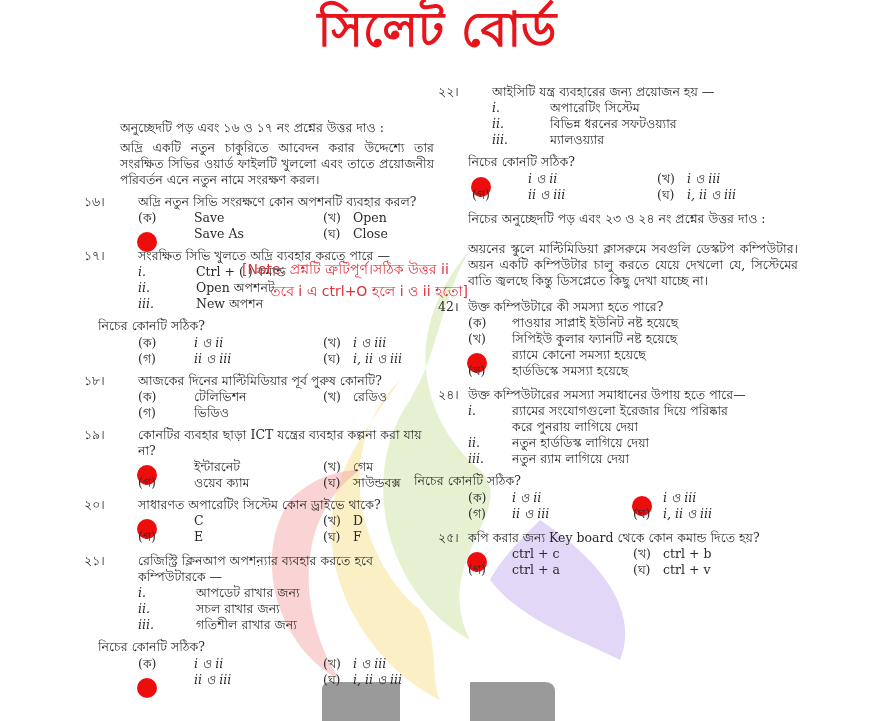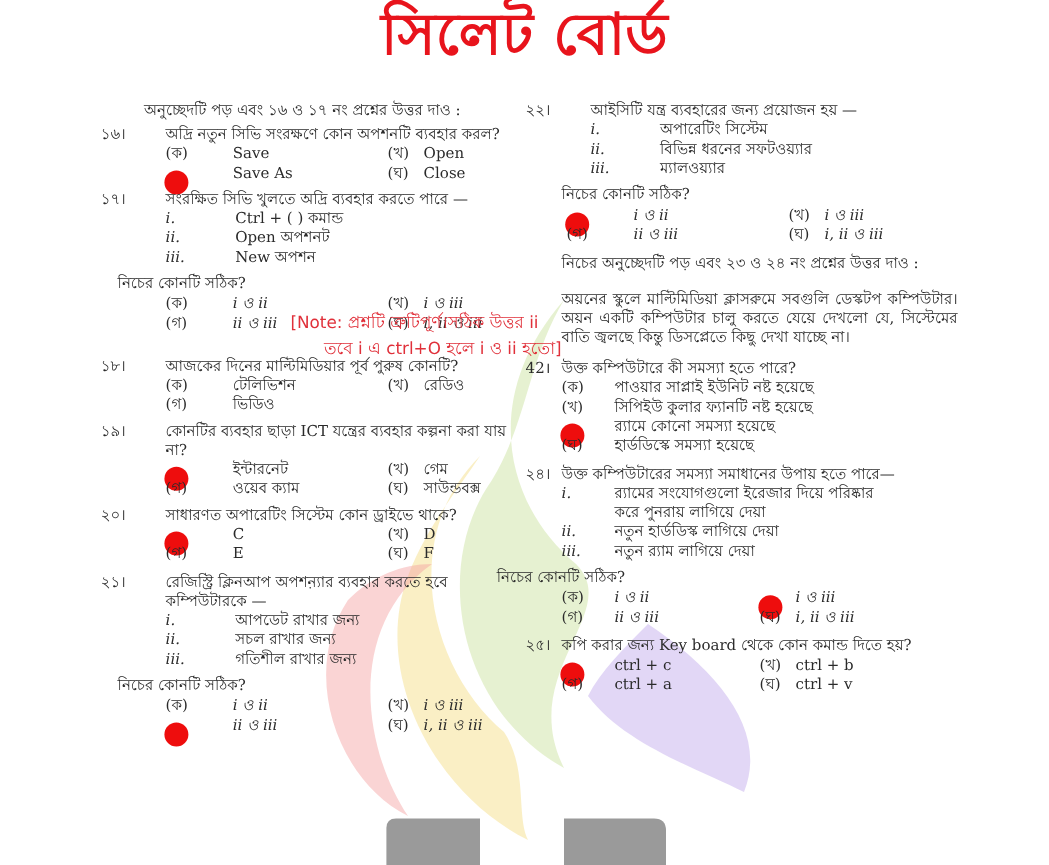--- a/index.html
+++ b/index.html
@@ -32,21 +32,22 @@
   <path d="M400 380 C 330 450, 360 560, 420 610 C 440 640, 430 680, 440 700 C 360 660, 310 560, 340 480 C 355 440, 380 410, 400 380Z" fill="#f6e08c" opacity="0.5"></path>
   <path d="M360 470 C 290 520, 300 620, 340 680 C 280 650, 250 560, 290 500 C 310 480, 335 470, 360 470Z" fill="#f4a0a0" opacity="0.45"></path>
   <path d="M540 520 C 600 560, 640 610, 620 660 C 580 640, 520 620, 490 580 C 500 560, 520 540, 540 520Z" fill="#c6b0ee" opacity="0.5"></path>
   <path d="M322 721 L322 690 Q 322 682 330 682 L 400 682 L 400 721Z" fill="#9a9a9a"></path>
   <path d="M470 721 L470 682 L 545 682 Q 555 682 555 692 L 555 721Z" fill="#9a9a9a"></path>
 </svg>
 
 <div class="title">সিলেট বোর্ড</div>
 
 <div class="col" style="left:84px;top:84px;width:350px;">
-  <p class="para" style="padding-left:36px;margin-bottom:4px;">অনুচ্ছেদটি পড় এবং ১৬ ও ১৭ নং প্রশ্নের উত্তর দাও :</p>
+  <p class="para" style="padding-left:36px;margin-bottom:4px;margin-top:36px;">অনুচ্ছেদটি পড় এবং ১৬ ও ১৭ নং প্রশ্নের উত্তর দাও :</p>
+  <p class="para" style="padding-left:36px;text-align:justify;margin-bottom:6px;">অদ্রি একটি নতুন চাকুরিতে আবেদন করার উদ্দেশ্যে তার সংরক্ষিত সিভির ওয়ার্ড ফাইলটি খুললো এবং তাতে প্রয়োজনীয় পরিবর্তন এনে নতুন নামে সংরক্ষণ করল।</p>
 
   <div class="q" style="margin-bottom:6px;">
     <span class="qnum">১৬।</span>
     <div>অদ্রি নতুন সিভি সংরক্ষণে কোন অপশনটি ব্যবহার করল?</div>
     <div class="opts">
       <div class="opt">
           <span class="lbl">(ক)</span>
           <span class="val">Save</span>
         </div>
       <div class="opt">
@@ -59,21 +60,21 @@
           </span>
           <span class="val">Save As</span>
         </div>
       <div class="opt">
           <span class="lbl" style="width:30px">(ঘ)</span>
           <span class="val">Close</span>
         </div>
     </div>
   </div>
 
-  <div class="q" style="margin-bottom:20px;">
+  <div class="q" style="margin-bottom:6px;">
     <span class="qnum">১৭।</span>
     <div>সংরক্ষিত সিভি খুলতে অদ্রি ব্যবহার করতে পারে —</div>
     <div class="stmt">
         <span class="r">i.</span>
         <span>Ctrl + ( ) কমান্ড</span>
       </div>
     <div class="stmt">
         <span class="r">ii.</span>
         <span>Open অপশনট</span>
       </div>

